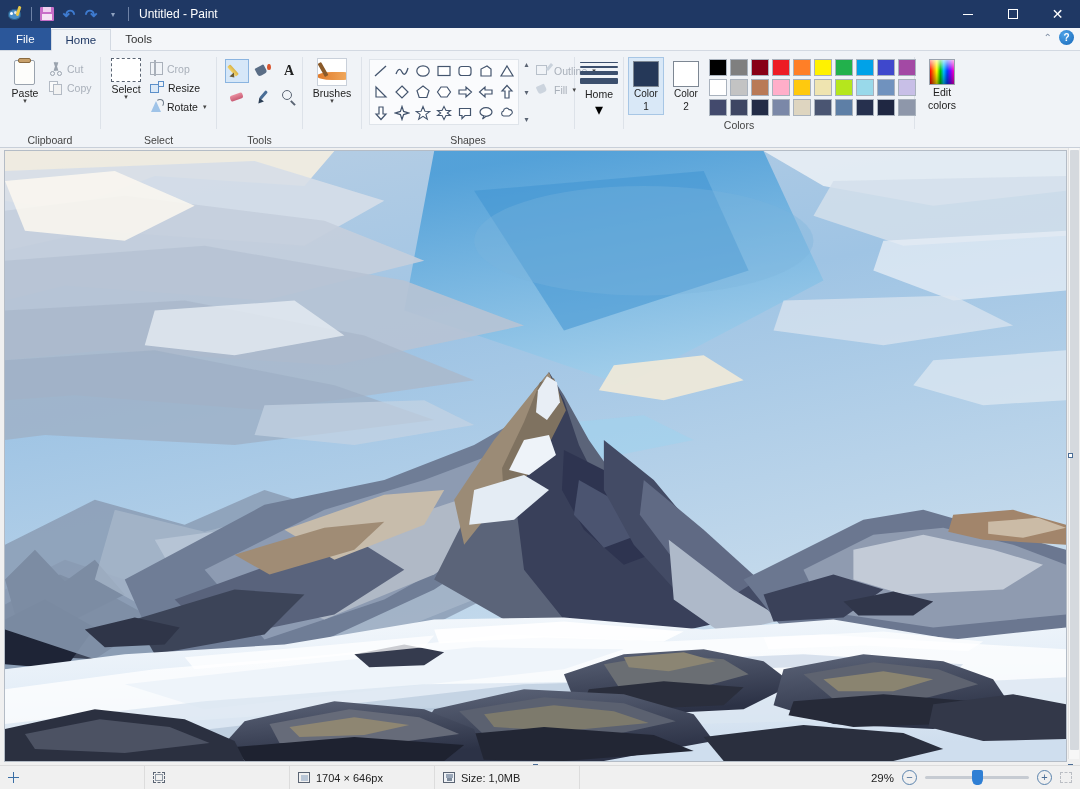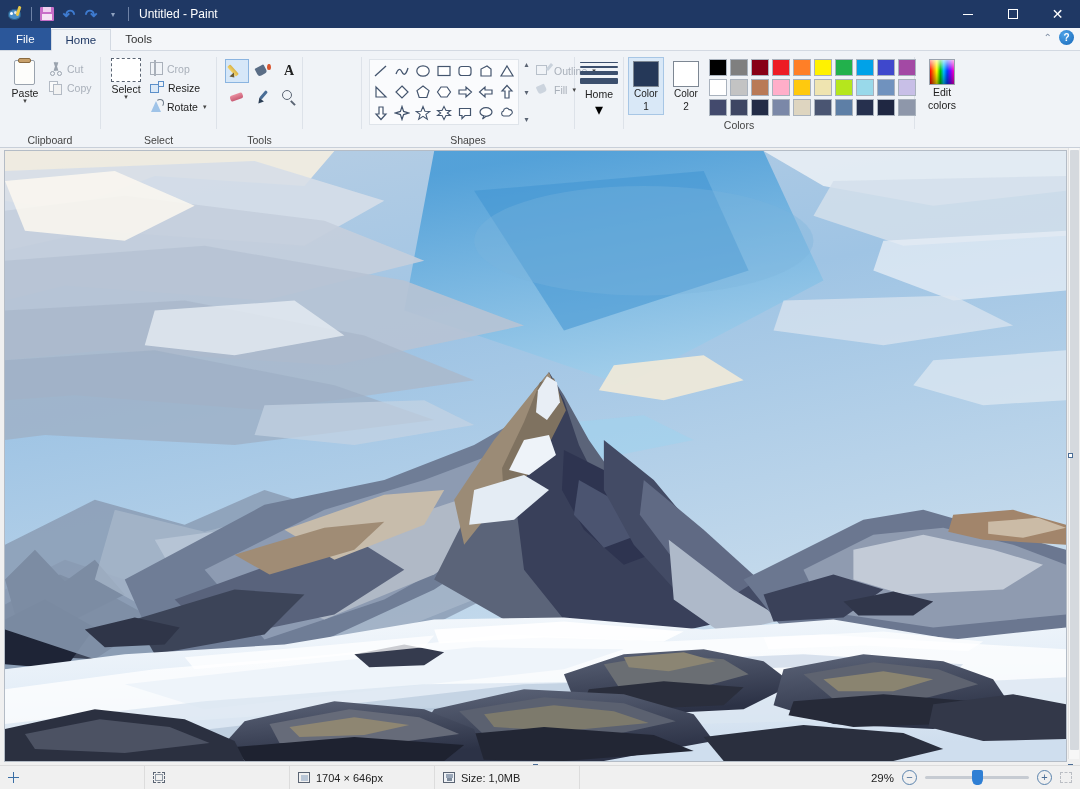--- a/index.html
+++ b/index.html
@@ -495,20 +495,30 @@
                 <span class="hand"></span>
               </span>
           </div>
         </div>
       </div>
       <div class="rgroup-label">Tools</div>
     </div>
     <div class="rgroup-sep"></div>
 
     <div class="rgroup" style="width:58px">
+      <div class="rgroup-body" style="justify-content:center">
+        <div class="bigbtn">
+          <span class="brushes-ico">
+            <span class="bstroke"></span>
+              <span class="bhandle"></span>
+          </span>
+          <span class="lbl">Brushes</span>
+          <span class="caret">▾</span>
+        </div>
+      </div>
       <div class="rgroup-label"></div>
     </div>
     <div class="rgroup-sep"></div>
 
     <div class="rgroup" style="width:212px">
       <div class="rgroup-body">
         <div class="shapes-wrap">
           <div class="shapes-grid">
             <div class="shape-cell">
                 <svg width="16" height="16">

